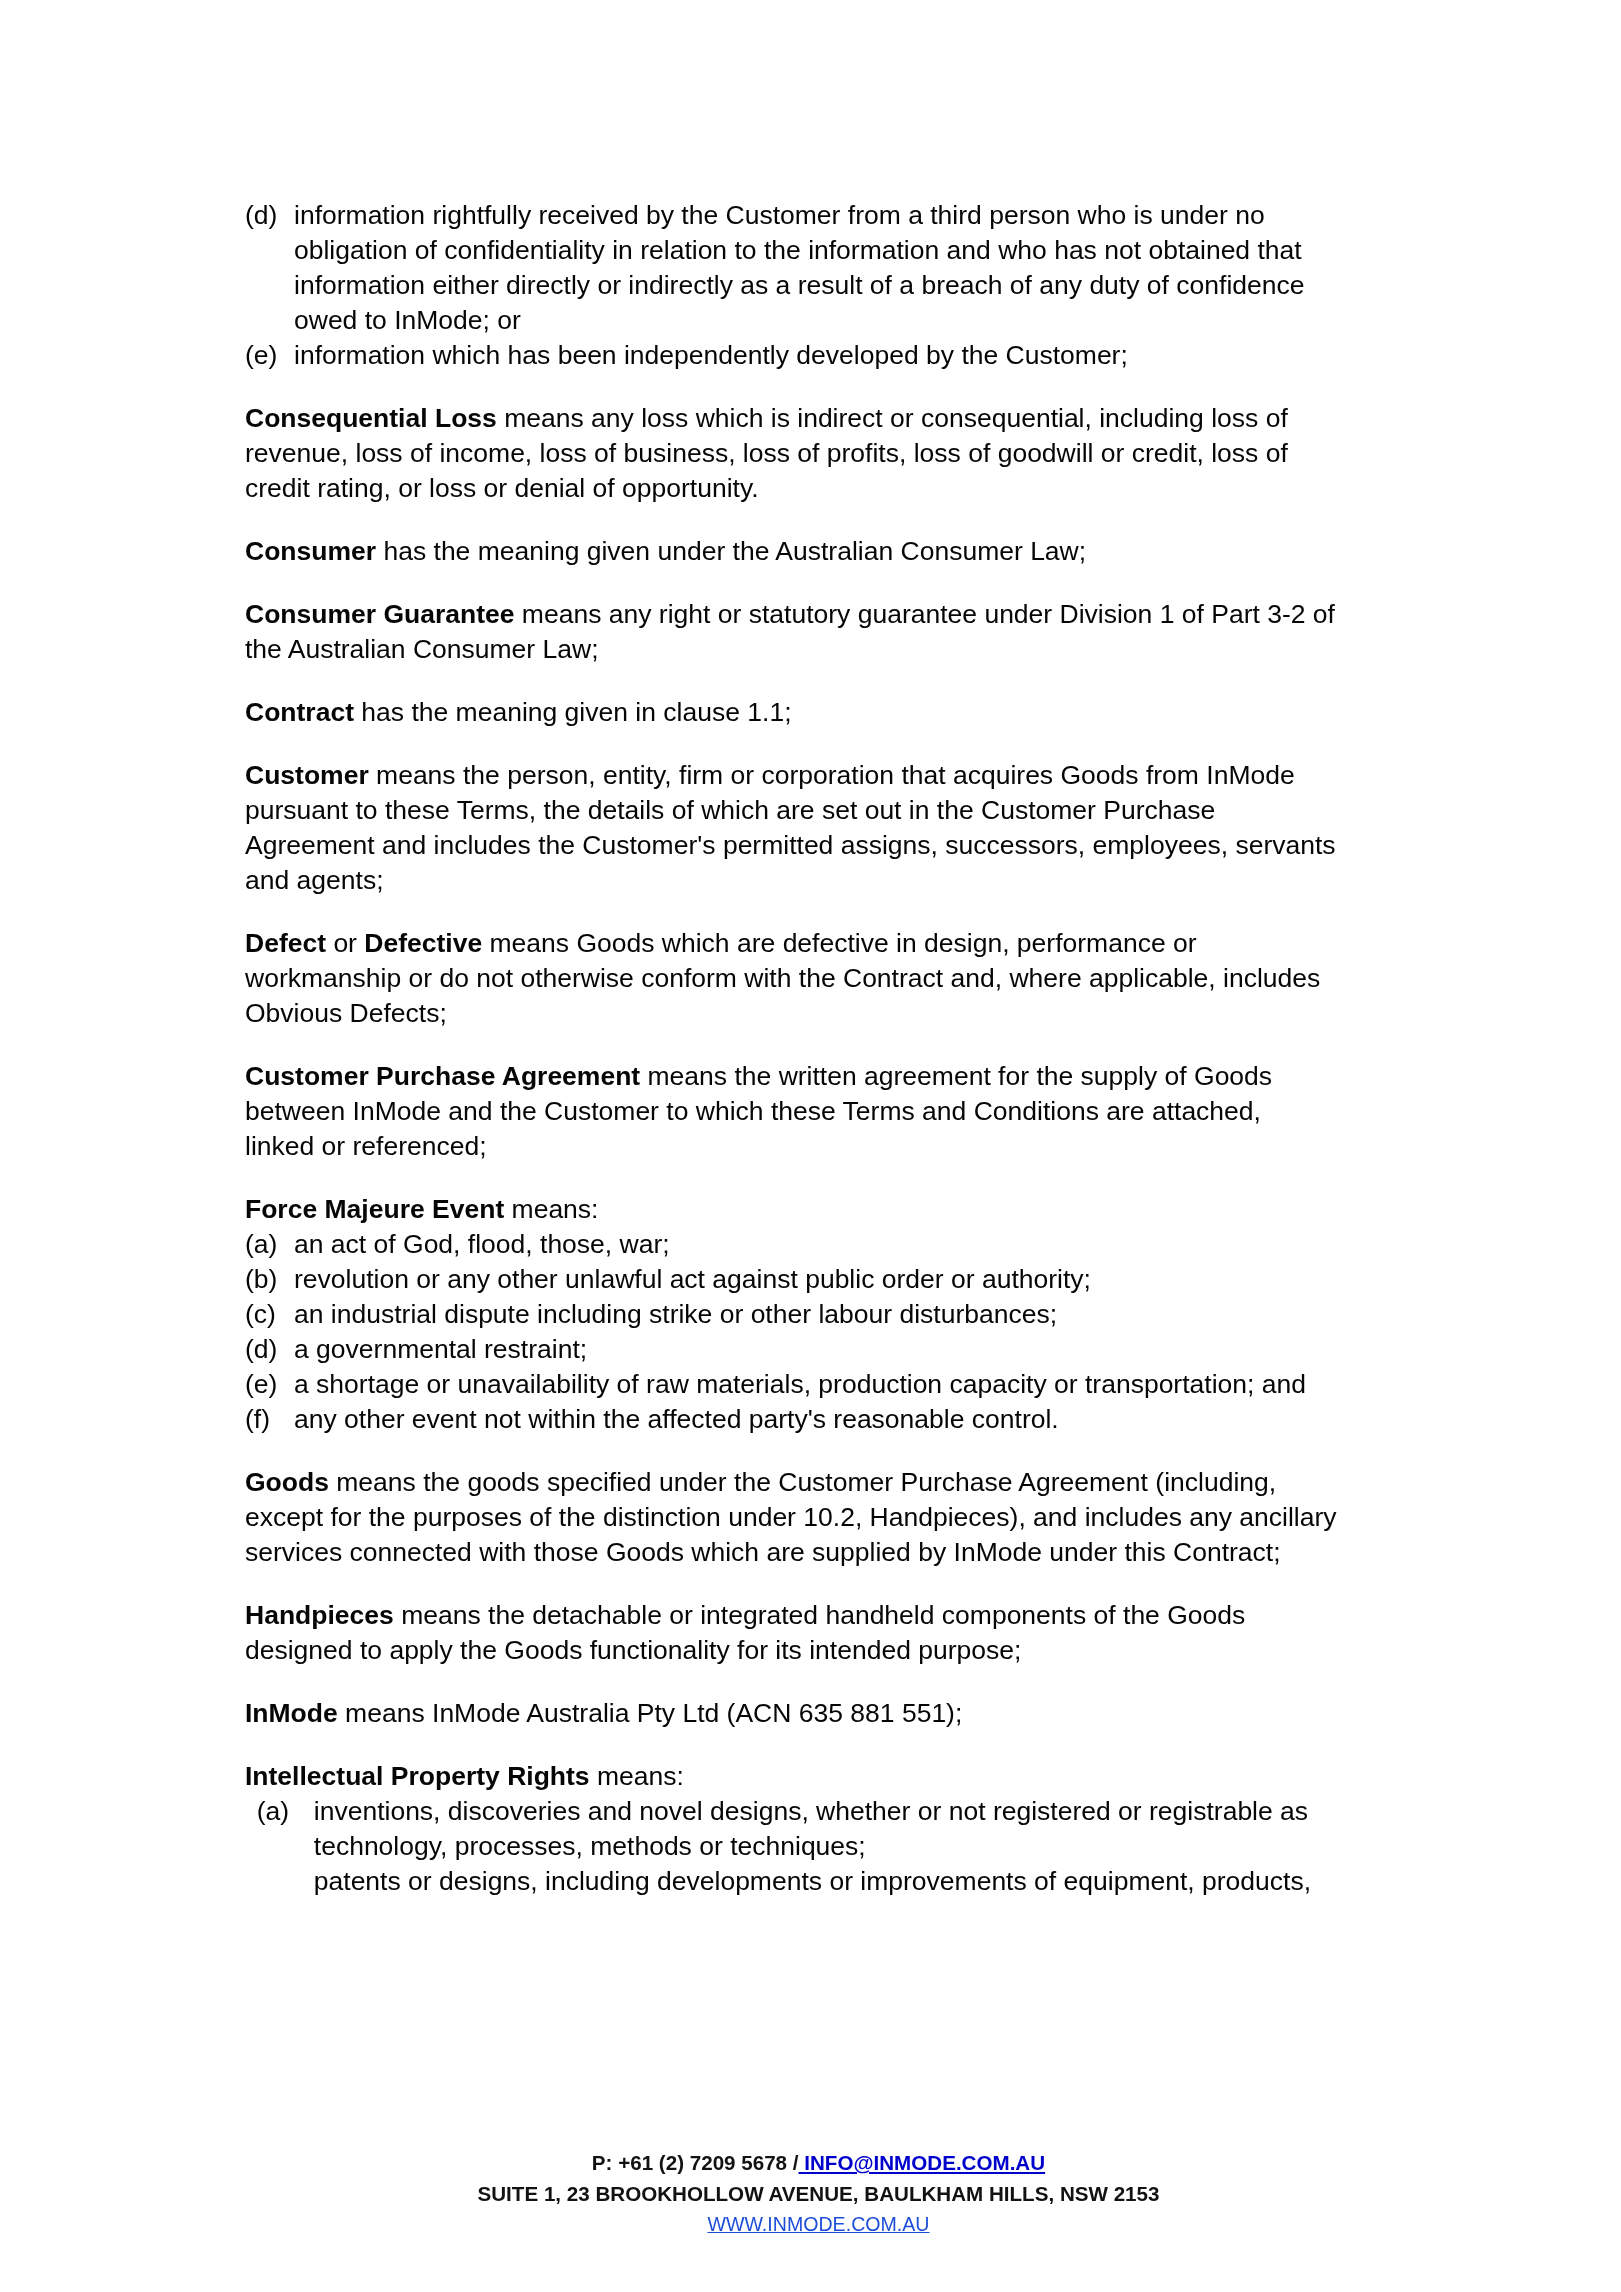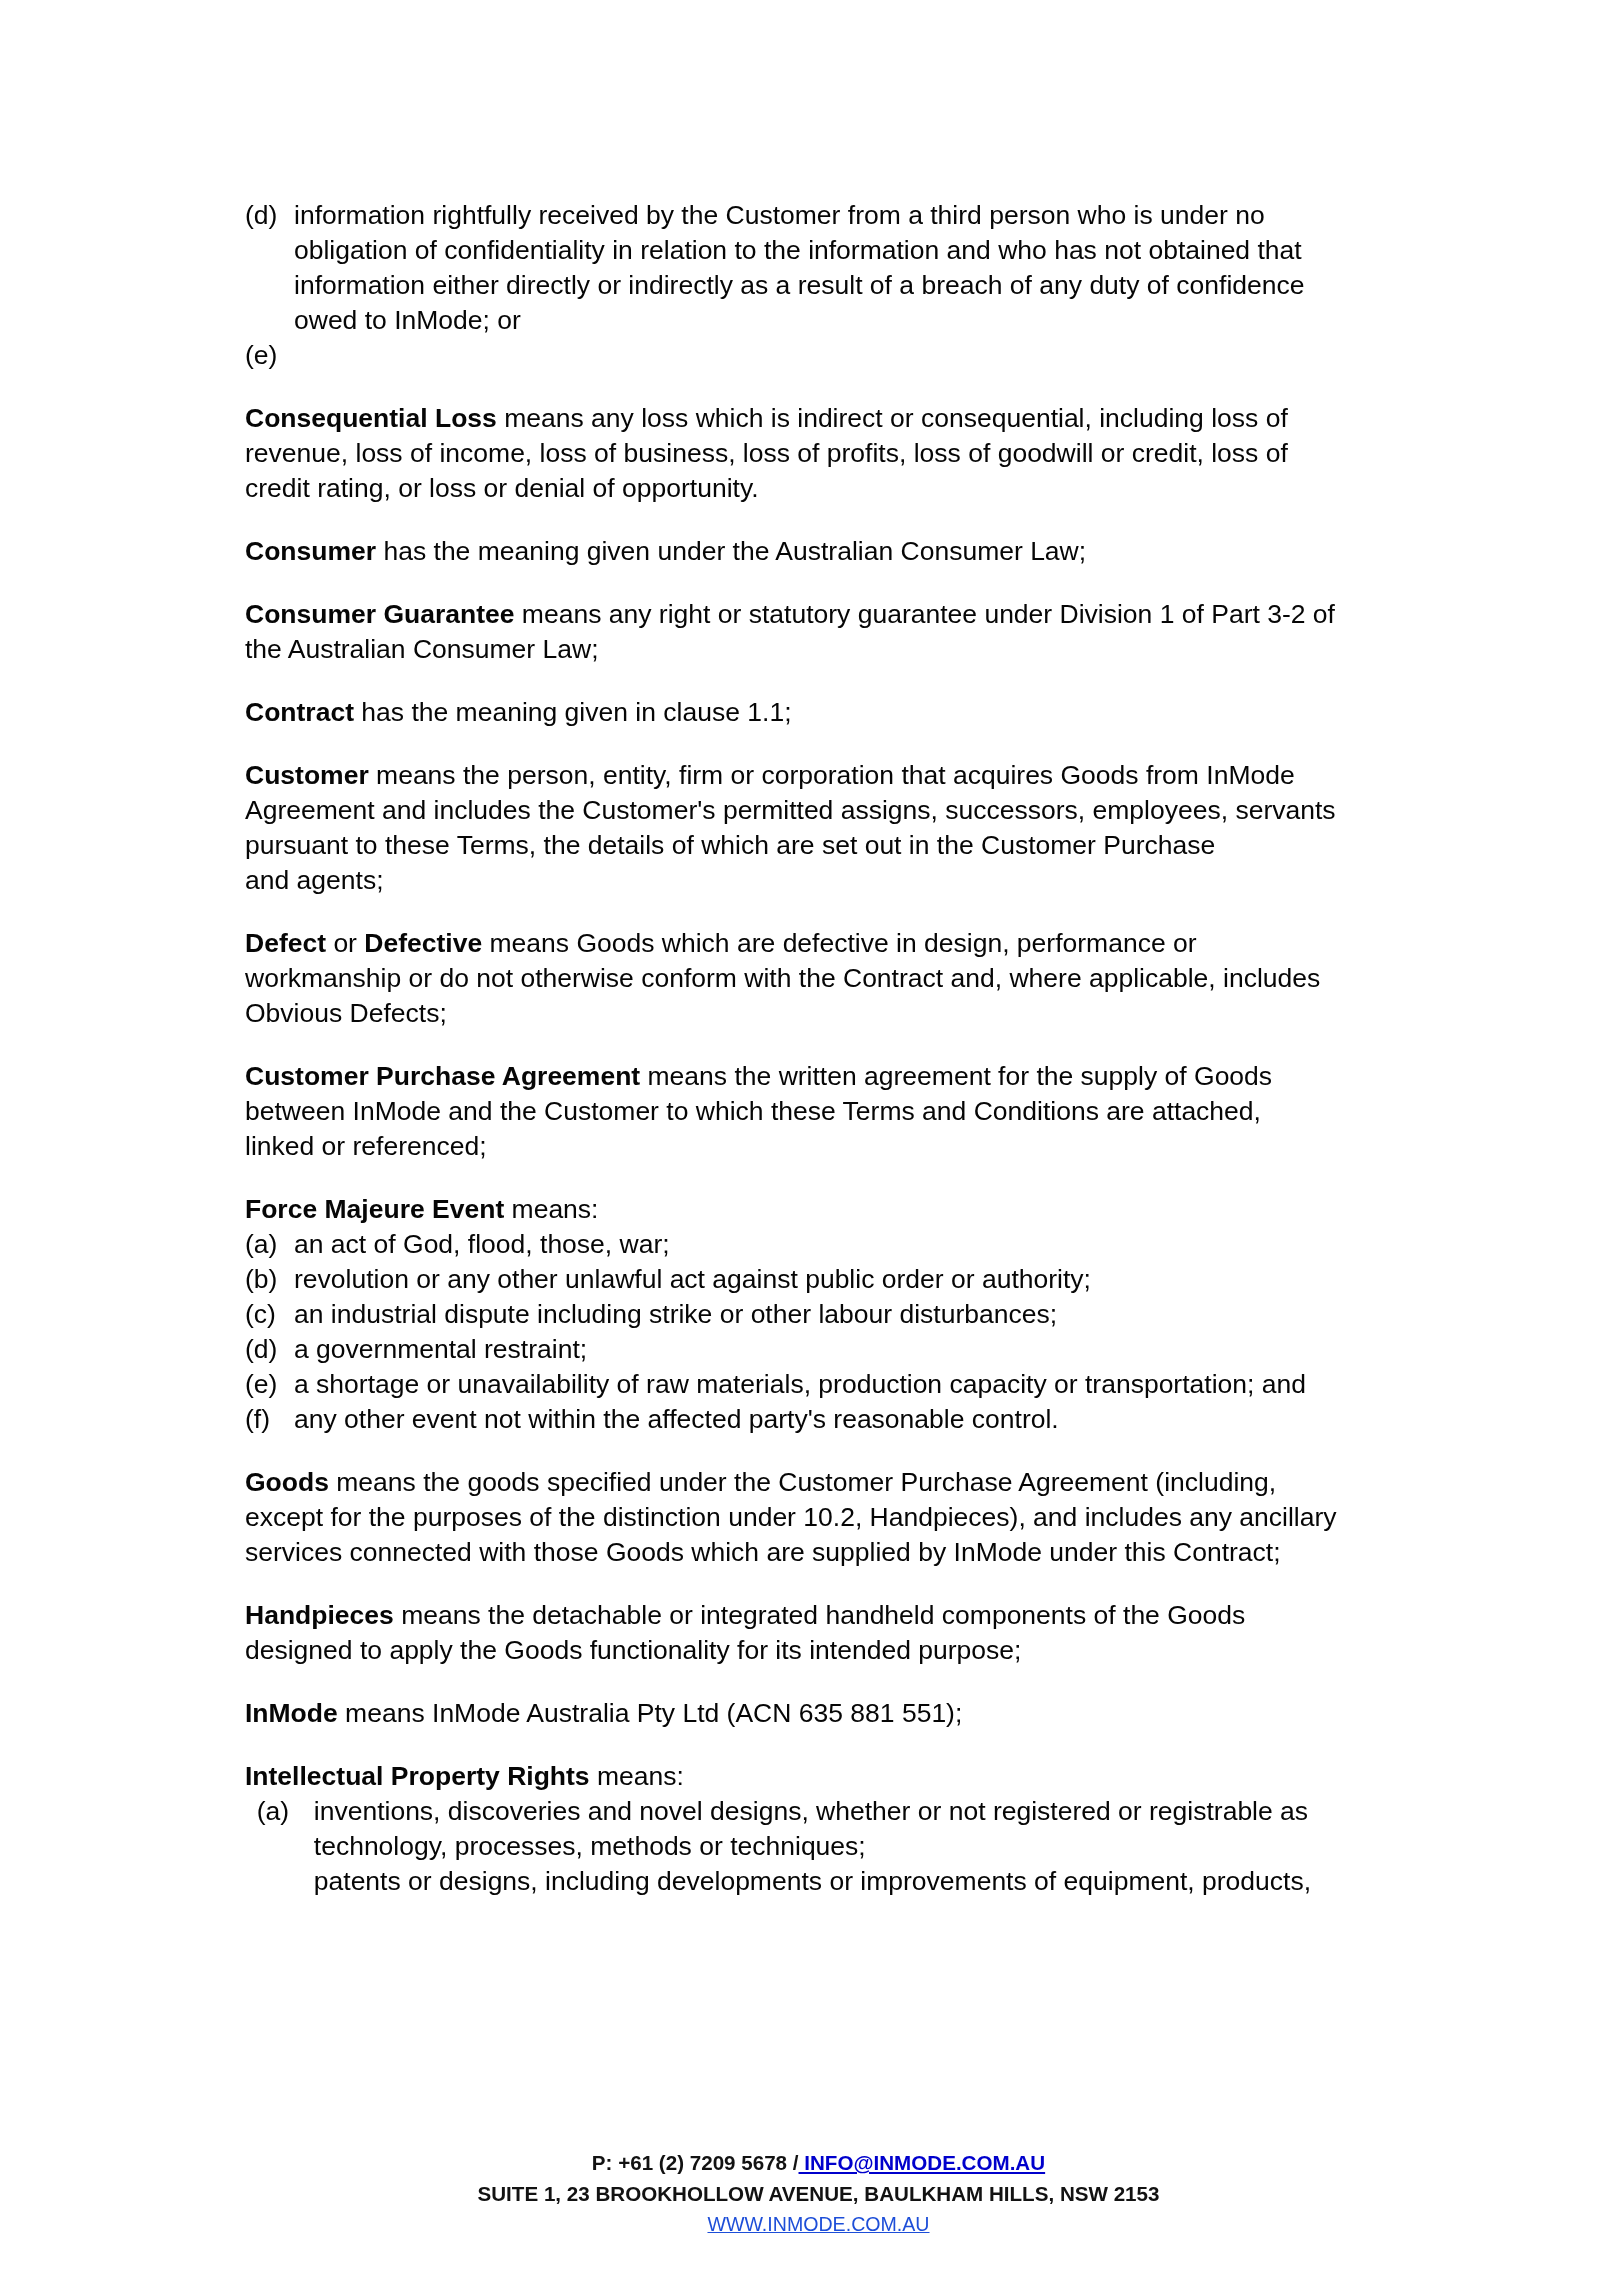--- a/index.html
+++ b/index.html
@@ -41,41 +41,44 @@
           <span class="marker">(d)</span>
           <div>
             <div class="line">information rightfully received by the Customer from a third person who is under no</div>
             <div class="line">obligation of confidentiality in relation to the information and who has not obtained that</div>
             <div class="line">information either directly or indirectly as a result of a breach of any duty of confidence</div>
             <div class="line">owed to InMode; or</div>
           </div>
         </div>
         <div class="list-item">
           <span class="marker">(e)</span>
+          <div>
+            <div class="line">information which has been independently developed by the Customer;</div>
+          </div>
         </div>
       </div>
       <div class="block">
         <div class="line"><span class="bold">Consequential Loss</span><span> means any loss which is indirect or consequential, including loss of</span></div>
         <div class="line"><span>revenue, loss of income, loss of business, loss of profits, loss of goodwill or credit, loss of</span></div>
         <div class="line"><span>credit rating, or loss or denial of opportunity.</span></div>
       </div>
       <div class="block">
         <div class="line"><span class="bold">Consumer</span><span> has the meaning given under the Australian Consumer Law;</span></div>
       </div>
       <div class="block">
         <div class="line"><span class="bold">Consumer Guarantee</span><span> means any right or statutory guarantee under Division 1 of Part 3-2 of</span></div>
         <div class="line"><span>the Australian Consumer Law;</span></div>
       </div>
       <div class="block">
         <div class="line"><span class="bold">Contract</span><span> has the meaning given in clause 1.1;</span></div>
       </div>
       <div class="block">
         <div class="line"><span class="bold">Customer</span><span> means the person, entity, firm or corporation that acquires Goods from InMode</span></div>
+        <div class="line"><span>pursuant to these Terms, the details of which are set out in the Customer Purchase</span></div>
         <div class="line"><span>Agreement and includes the Customer's permitted assigns, successors, employees, servants</span></div>
-        <div class="line"><span>pursuant to these Terms, the details of which are set out in the Customer Purchase</span></div>
         <div class="line"><span>and agents;</span></div>
       </div>
       <div class="block">
         <div class="line"><span class="bold">Defect</span><span> or </span><span class="bold">Defective</span><span> means Goods which are defective in design, performance or</span></div>
         <div class="line"><span>workmanship or do not otherwise conform with the Contract and, where applicable, includes</span></div>
         <div class="line"><span>Obvious Defects;</span></div>
       </div>
       <div class="block">
         <div class="line"><span class="bold">Customer Purchase Agreement</span><span> means the written agreement for the supply of Goods</span></div>
         <div class="line"><span>between InMode and the Customer to which these Terms and Conditions are attached,</span></div>

